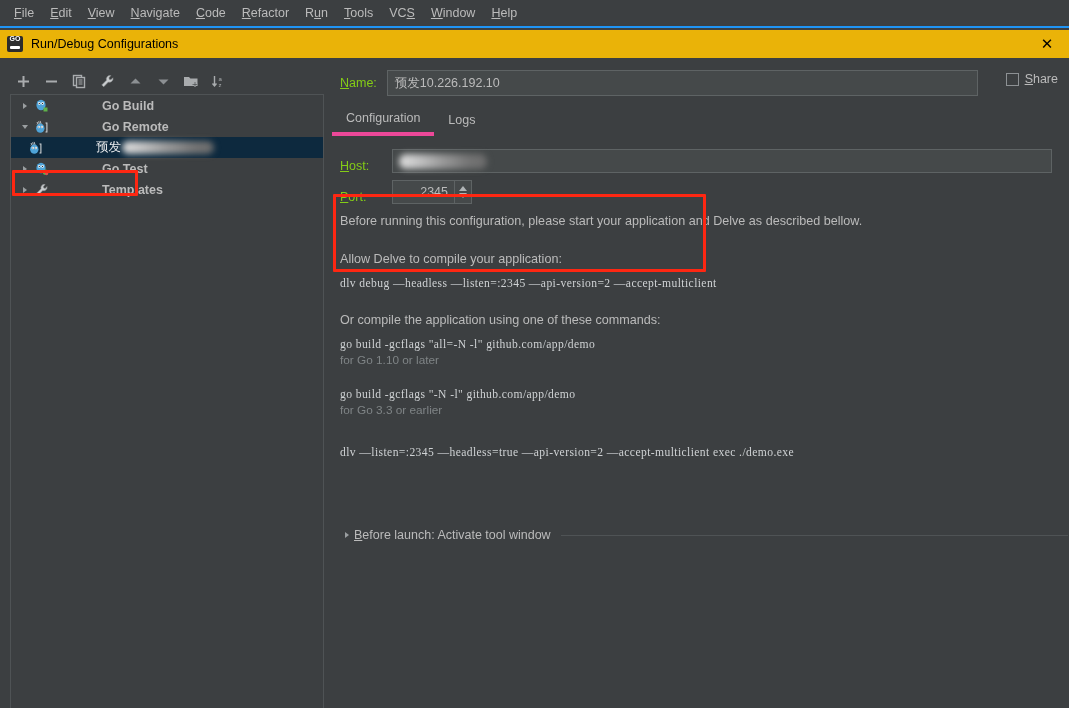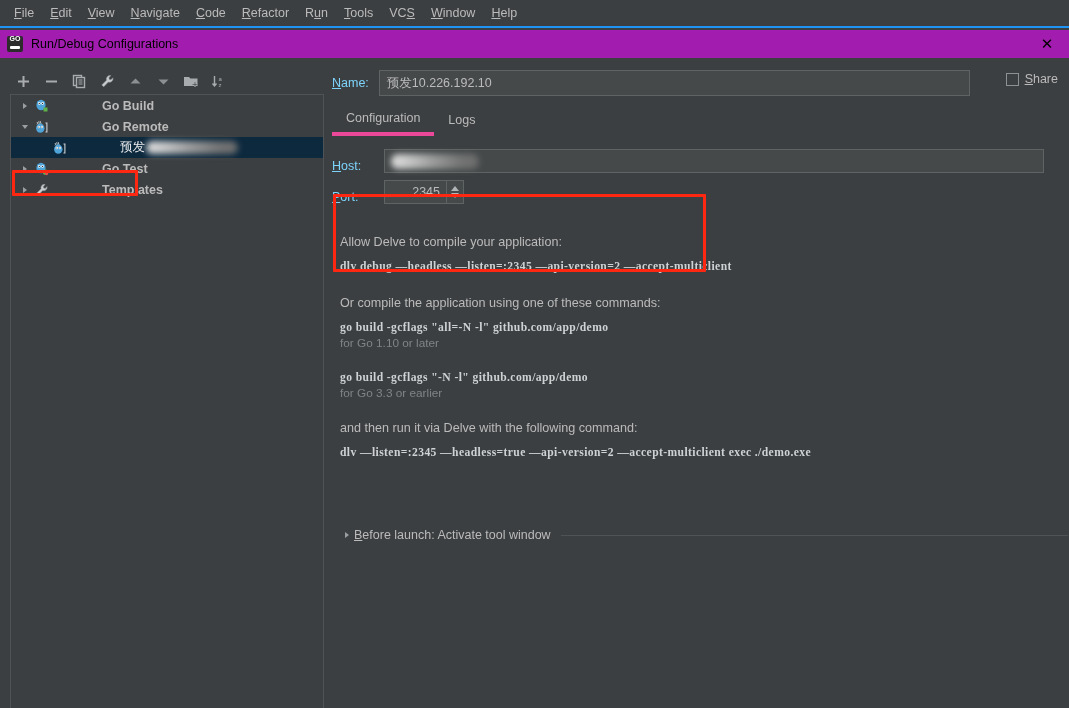--- a/index.html
+++ b/index.html
@@ -21,21 +21,21 @@
   }
   .menu-item {
     color: #bbbbbb; font-size: 12.5px;
     padding: 3px 8px; white-space: nowrap; cursor: default;
   }
   .menu-item .u { text-decoration: underline; }
 
   
   #titlebar {
     position: absolute; left: 0; top: 30px; width: 1069px; height: 28px;
-    background: #a21caf;
+    background: #eab308;
     display: flex; align-items: center;
   }
   #go-logo {
     width: 16px; height: 16px; margin-left: 7px; margin-right: 8px;
     background: #2c2c2c; border-radius: 2px;
     position: relative; flex: 0 0 auto;
   }
   #go-logo::before {
     content: "GO"; position: absolute; left: 0; right: 0; top: -1px;
     font-size: 7px; color: #ffffff; text-align: center;
@@ -85,39 +85,39 @@
   .tree-row.selected { background: #0d293e; }
   .tree-row .arrow {
     width: 16px; flex: 0 0 16px; display: flex;
     align-items: center; justify-content: center;
   }
   .tree-row .tico {
     width: 18px; flex: 0 0 18px; display: flex;
     align-items: center; justify-content: center; margin-right: 3px;
   }
   .tree-row .tlabel { font-weight: bold; white-space: nowrap; margin-left: 48px; }
-  .tree-row.child { padding-left: 40px; }
+  .tree-row.child { padding-left: 16px; }
   .tree-row.child .tlabel { font-weight: normal; }
 
   
   .blur-blob {
     background: linear-gradient(90deg,#dcdcdc 0%,#c9c9c9 18%,#b4b4b4 32%,
                 #9b9b9b 48%,#8a8a8a 62%,#757575 78%,#6b6b6b 100%);
     filter: blur(3px); border-radius: 7px; display: inline-block;
     vertical-align: middle;
   }
 
   
   #right-pane { position: absolute; left: 332px; top: 0; width: 737px; height: 650px; }
 
   #name-row {
     position: absolute; left: 0; top: 12px; width: 737px; height: 26px;
     display: flex; align-items: center;
   }
-  .field-label { color: #7dd3fc; font-size: 12.5px; white-space: nowrap; }
+  .field-label { color: #84cc16; font-size: 12.5px; white-space: nowrap; margin-left: 8px; }
   .field-label .u { text-decoration: underline; }
   #name-input {
     margin-left: 10px; width: 591px; height: 26px;
     background: #45494a; border: 1px solid #5e6364;
     color: #bbbbbb; font-size: 12.5px;
     padding: 0 7px; line-height: 24px;
     font-family: "Liberation Sans", sans-serif;
   }
   #share-box {
     position: absolute; right: 11px; top: 14px;
@@ -174,21 +174,21 @@
   }
   .spin-up { border-bottom: 5px solid #b0b4b6; }
   .spin-dn { border-top: 5px solid #b0b4b6; }
 
   
   #helptext { position: absolute; left: 8px; top: 156px; width: 720px; }
   .htx { color: #bbbbbb; font-size: 12.6px; margin-bottom: 3px; }
   .hcmd {
     color: #cfd2d4; font-size: 11.6px;
     font-family: "Liberation Serif", serif;
-    letter-spacing: 0.4px; margin-bottom: 2px; font-weight: bold;
+    letter-spacing: 0.4px; margin-bottom: 2px;
   }
   .hdim { color: #7f8486; font-size: 11.8px; }
   .gap-lg { height: 21px; }
   .gap-sm { height: 8px; }
 
   
   #before-launch {
     position: absolute; left: 8px; top: 470px; width: 728px;
     display: flex; align-items: center;
   }
@@ -433,34 +433,34 @@
           <div id="port-input">2345</div>
           <div id="port-spin">
             <span class="spin-up"></span>
             <span class="spin-dn"></span>
           </div>
         </div>
       </div>
     </div>
 
     <div id="helptext">
+      <div class="htx">Before running this configuration, please start your application and Delve as described bellow.</div>
       <div class="gap-lg"></div>
       <div class="htx">Allow Delve to compile your application:</div>
       <div class="gap-sm"></div>
       <div class="hcmd">dlv debug —headless —listen=:2345 —api-version=2 —accept-multiclient</div>
       <div class="gap-lg"></div>
       <div class="htx">Or compile the application using one of these commands:</div>
       <div class="gap-sm"></div>
       <div class="hcmd">go build -gcflags "all=-N -l" github.com/app/demo</div>
       <div class="hdim">for Go 1.10 or later</div>
       <div class="gap-lg"></div>
       <div class="hcmd">go build -gcflags "-N -l" github.com/app/demo</div>
       <div class="hdim">for Go 3.3 or earlier</div>
       <div class="gap-lg"></div>
-      <div class="htx">and then run it via Delve with the following command:</div>
       <div class="gap-sm"></div>
       <div class="hcmd">dlv —listen=:2345 —headless=true —api-version=2 —accept-multiclient exec ./demo.exe</div>
     </div>
 
     <div id="before-launch">
       <span id="bl-arrow">
         <svg width="8" height="8" viewBox="0 0 8 8">
             <path d="M2 1 L6 4 L2 7 Z" fill="#9a9ea0"></path>
           </svg>
       </span>

